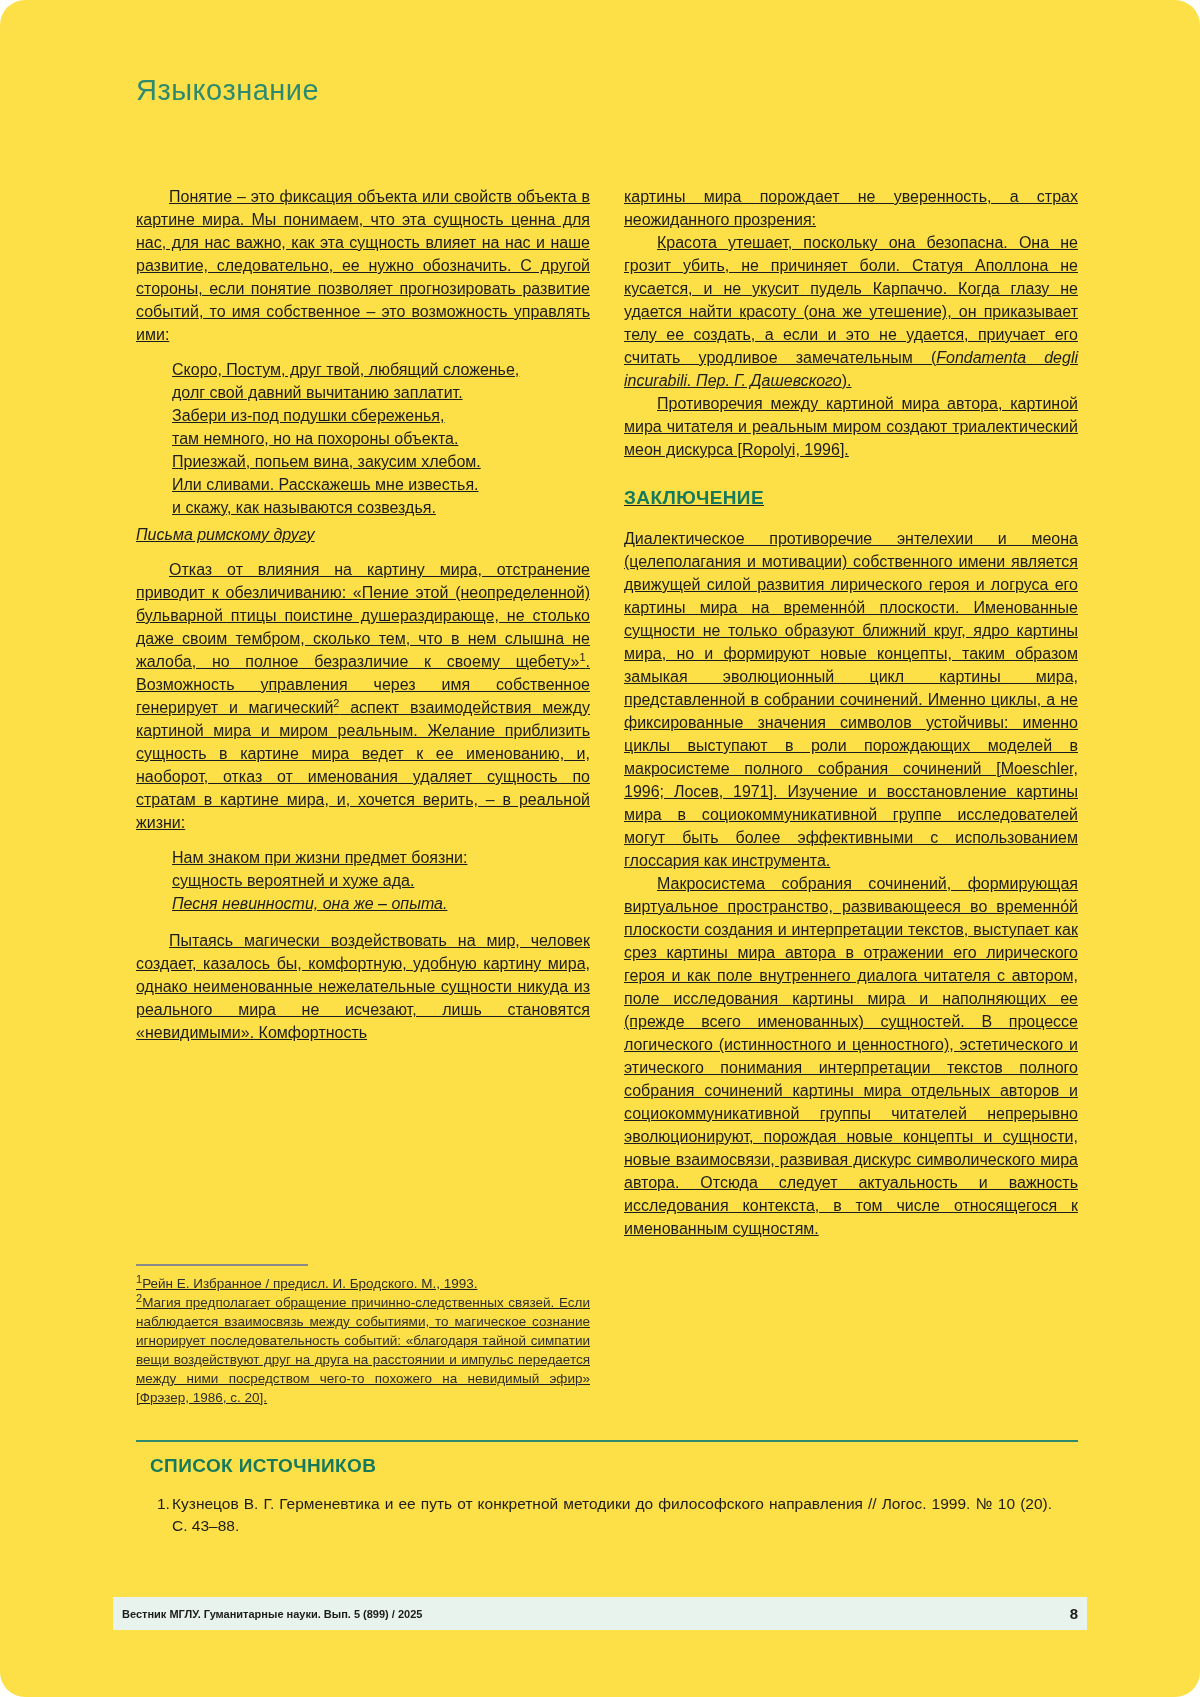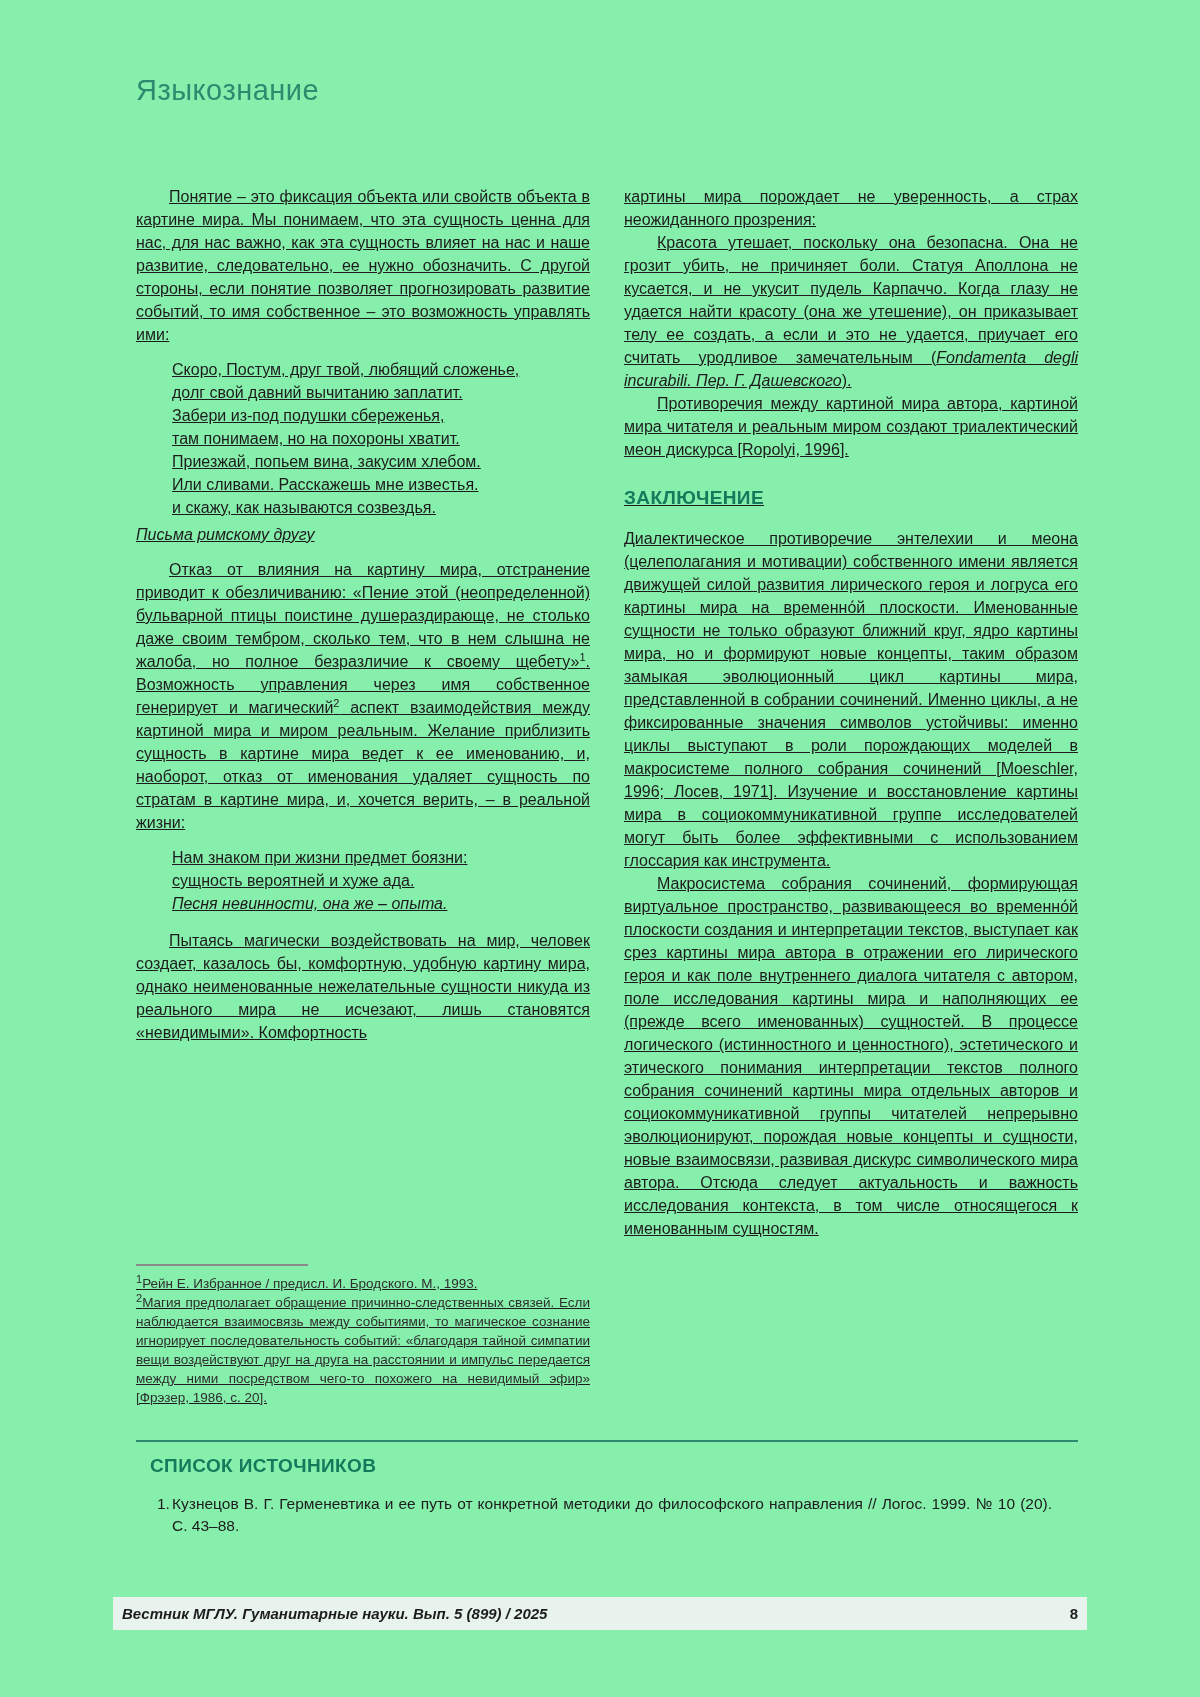--- a/index.html
+++ b/index.html
@@ -1,18 +1,18 @@
 <!DOCTYPE html>
 <html lang="ru"><head>
 <meta charset="utf-8">
 <style>
   html,body{margin:0;padding:0;background:#ffffff;}
   .page{
-    position:relative;width:1200px;height:1697px;background:#86efac;
-    font-family:"Liberation Sans",sans-serif;color:#1c1c1c;overflow:hidden;
+    position:relative;width:1200px;height:1697px;background:#fde047;
+    font-family:"Liberation Sans",sans-serif;color:#1c1c1c;overflow:hidden;border-radius:25px;
   }
   .section-title{
     position:absolute;left:136px;top:74px;margin:0;
     font-size:29px;font-weight:400;color:#2d8a6e;letter-spacing:.5px;
   }
   .columns{
     position:absolute;left:136px;top:185px;width:942px;height:1222px;
     display:flex;gap:34px;
   }
   .col{width:454px;display:flex;flex-direction:column;text-decoration:underline;}
@@ -37,40 +37,40 @@
   .sources-rule{width:942px;height:2px;background:#2d8a6e;margin:0 0 13px 0;}
   .sources-heading{margin:0 0 16px 14px;font-size:19px;font-weight:700;color:#15795c;letter-spacing:.4px;}
   .source-item{display:flex;margin-left:21px;font-size:15.5px;line-height:22px;}
   .source-number{flex:0 0 15px;}
   .source-text{flex:1;text-align:justify;max-width:880px;}
   .footer{
     position:absolute;left:113px;top:1597px;width:974px;height:33px;
     background:#e7f3ec;display:flex;align-items:center;justify-content:space-between;
     box-sizing:border-box;padding:0 9px;
   }
-  .footer-journal{font-size:15px;font-weight:700;font-style:italic;color:#1c1c1c;}
+  .footer-journal{font-size:11px;font-weight:700;color:#1c1c1c;}
   .footer-page{font-size:15px;font-weight:700;color:#1c1c1c;}
 </style>
 </head>
 <body>
 
 <div class="page">
 
   <h1 class="section-title">Языкознание</h1>
 
   <div class="columns">
 
     <div class="col">
       <p class="body indent">Понятие – это фиксация объекта или свойств объекта в картине мира. Мы понимаем, что эта сущность ценна для нас, для нас важно, как эта сущность влияет на нас и наше развитие, следовательно, ее нужно обозначить. С другой стороны, если понятие позволяет прогнозировать развитие событий, то имя собственное – это возможность управлять ими:</p>
 
       <div class="verse">
         <div>Скоро, Постум, друг твой, любящий сложенье,</div>
         <div>долг свой давний вычитанию заплатит.</div>
         <div>Забери из-под подушки сбереженья,</div>
-        <div>там понимаем, но на похороны хватит.</div>
+        <div>там немного, но на похороны объекта.</div>
         <div>Приезжай, попьем вина, закусим хлебом.</div>
         <div>Или сливами. Расскажешь мне известья.</div>
         <div>и скажу, как называются созвездья.</div>
       </div>
       <div class="attribution">Письма римскому другу</div>
 
       <p class="body indent"><span>Отказ от влияния на картину мира, отстранение приводит к обезличиванию: «Пение этой (неопределенной) бульварной птицы поистине душераздирающе, не столько даже своим тембром, сколько тем, что в нем слышна не жалоба, но полное безразличие к своему щебету»</span><sup>1</sup><span>. Возможность управления через имя собственное генерирует и магический</span><sup>2</sup><span> аспект взаимодействия между картиной мира и миром реальным. Желание приблизить сущность в картине мира ведет к ее именованию, и, наоборот, отказ от именования удаляет сущность по стратам в картине мира, и, хочется верить, – в реальной жизни:</span></p>
 
       <div class="verse">
         <div>Нам знаком при жизни предмет боязни:</div>

